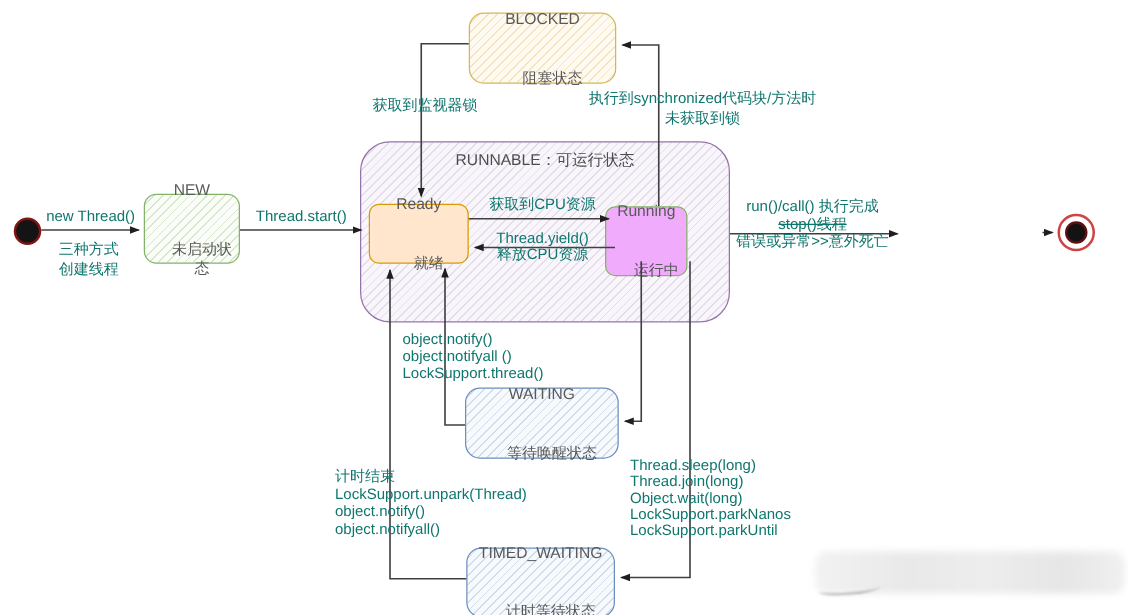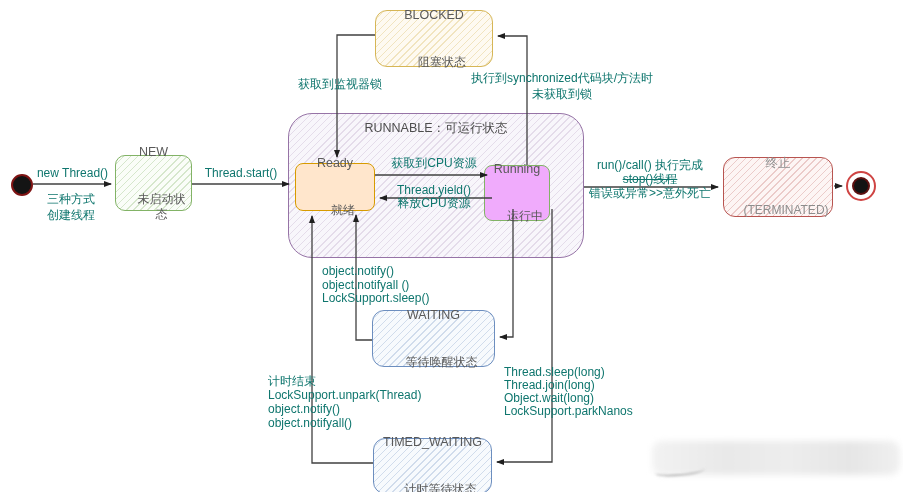--- a/index.html
+++ b/index.html
@@ -134,24 +134,20 @@
   <div class="state hatch-blue" id="waiting-box">
     <span class="t1">WAITING</span>
     <span class="t2">等待唤醒状态</span>
   </div>
 
   <div class="state hatch-blue" id="timedwaiting-box">
     <span class="t1">TIMED_WAITING</span>
     <span class="t2">计时等待状态</span>
   </div>
 
-  <div class="state hatch-pink" id="terminated-box">
-    <span class="t1">终止</span>
-    <span class="t2">(TERMINATED)</span>
-  </div>
 
   <div id="end-circle">
       <div class="dot"></div>
     </div>
 
   <svg id="wires" width="903" height="492" viewBox="0 0 903 492">
     <defs>
       <marker id="arr" markerWidth="9" markerHeight="7" refX="7" refY="3" orient="auto" markerUnits="userSpaceOnUse">
         <path d="M0,0 L8,3 L0,6 Z" fill="#1f1f1f"></path>
       </marker>
@@ -199,31 +195,32 @@
     <span>释放CPU资源</span>
   </div>
   <div class="lbl center" id="lbl-terminate">
     <span>run()/call() 执行完成</span>
     <span class="strike">stop()线程</span>
     <span>错误或异常&gt;&gt;意外死亡</span>
   </div>
   <div class="lbl" id="lbl-waiting-out">
     <span>object.notify()</span>
     <span>object.notifyall ()</span>
-    <span>LockSupport.sleep()</span>
+    <span>LockSupport.thread()</span>
   </div>
   <div class="lbl" id="lbl-timed-out">
     <span>计时结束</span>
     <span>LockSupport.unpark(Thread)</span>
     <span>object.notify()</span>
     <span>object.notifyall()</span>
   </div>
   <div class="lbl" id="lbl-timed-in">
     <span>Thread.sleep(long)</span>
     <span>Thread.join(long)</span>
     <span>Object.wait(long)</span>
     <span>LockSupport.parkNanos</span>
+    <span>LockSupport.parkUntil</span>
   </div>
 
   <div id="watermark"></div>
   <div id="watermark-squiggle"></div>
 
 </div>
 
 </body></html>

